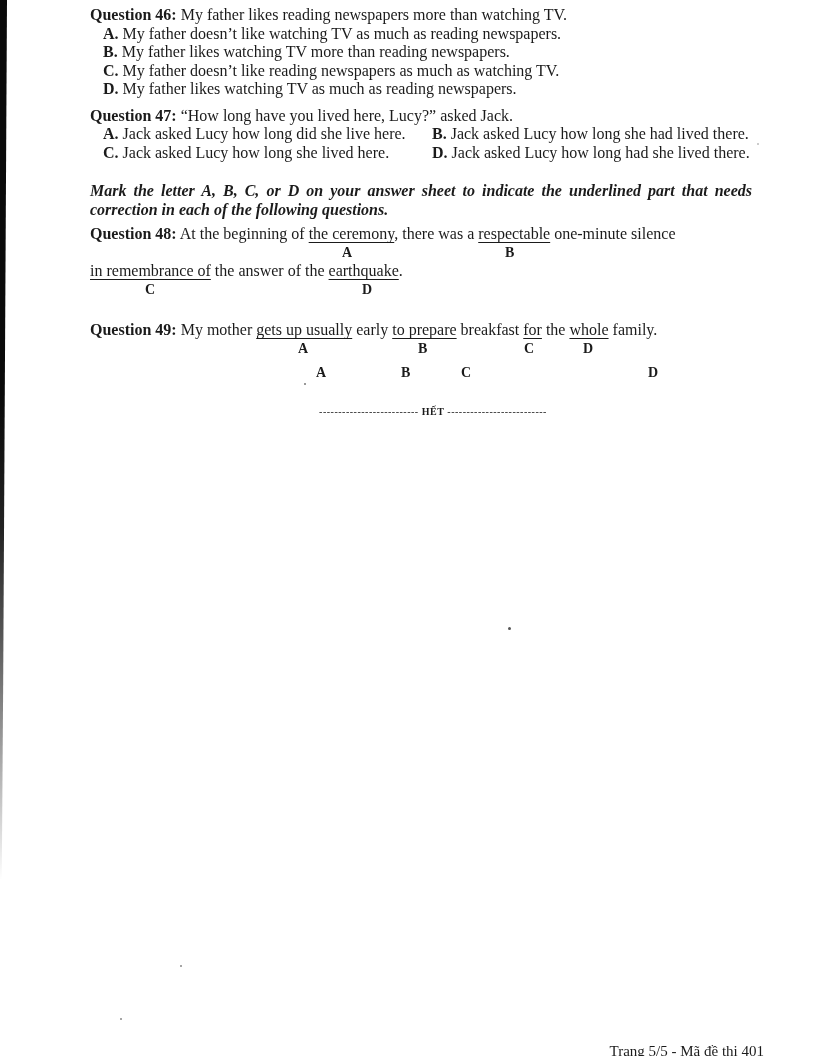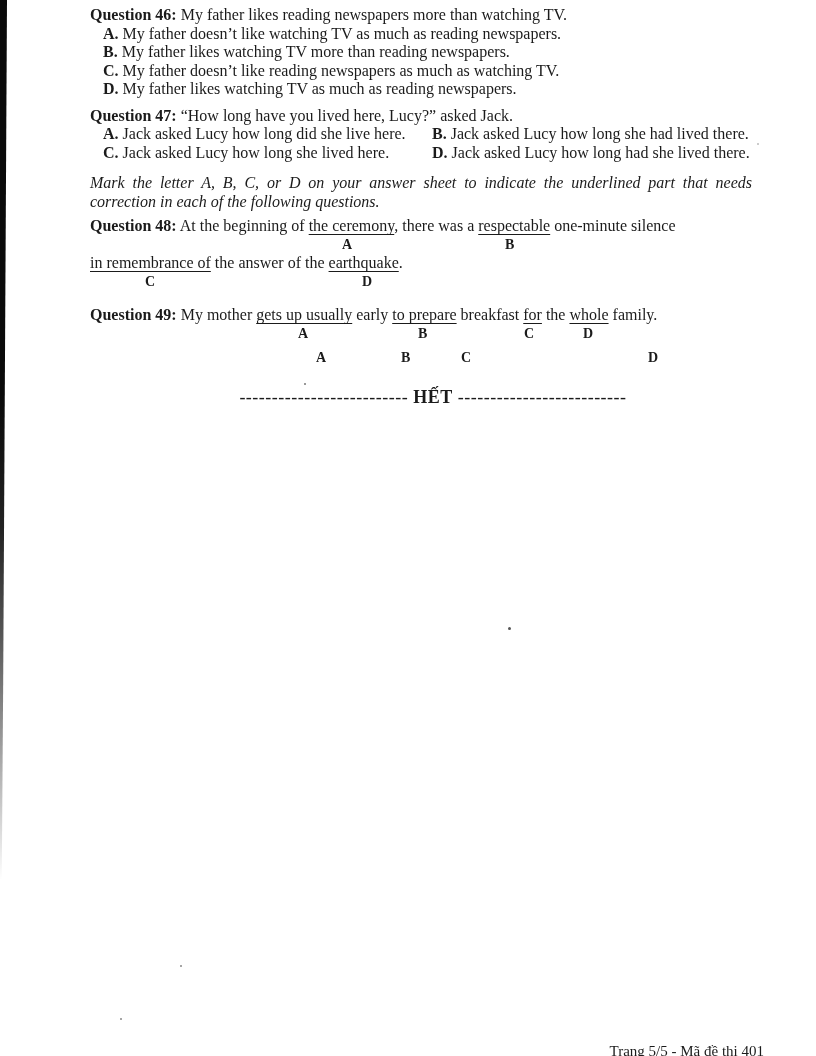--- a/index.html
+++ b/index.html
@@ -15,28 +15,28 @@
     background:linear-gradient(to bottom,#0a0a0a 0%,#0a0a0a 45%,#222 60%,#555 72%,#999 84%,rgba(150,150,150,0) 100%);
     clip-path:polygon(0 0,100% 0,45% 78%,25% 100%,0 100%);
   }
   .speck{position:absolute;border-radius:50%;}
   .content{position:absolute;left:90px;top:6px;width:662px;}
   p{margin:0;font-size:16px;line-height:18.5px;}
   b,.b{font-weight:bold;}
   .opts{padding-left:13px;}
   .q47opts{display:grid;grid-template-columns:329px 1fr;padding-left:13px;}
   .u{text-decoration:underline;text-decoration-thickness:1.2px;text-underline-offset:2.5px;text-align:right;}
-  .instr{font-weight:normal;font-style:italic;margin-top:12px;}
+  .instr{font-weight:bold;font-style:italic;margin-top:20px;}
   .instr .l1{text-align:justify;text-align-last:justify;}
   .mt8{margin-top:8px;}
   .mt6{margin-top:6px;}
-  .mt10{margin-top:15px;}
+  .mt10{margin-top:22px;}
   .letters{position:relative;height:18.5px;}
   .letters span{position:absolute;top:0;font-weight:bold;font-size:14px;line-height:18.5px;}
-  .divider{margin-top:20px;text-align:center;font-size:18px;letter-spacing:0.5px;padding-left:24px;white-space:nowrap;}
+  .divider{margin-top:20px;text-align:center;font-size:10px;letter-spacing:0.5px;padding-left:24px;white-space:nowrap;}
   .divider .het{font-weight:bold;}
   .footer{position:absolute;right:52px;bottom:-5px;font-size:15px;line-height:20px;white-space:nowrap;}
 </style>
 </head>
 <body>
 
 <div class="page">
 
   <div class="scan-edge"></div>
   <div class="speck" style="left:166px;top:13px;width:2px;height:2px;background:#999;"></div>

